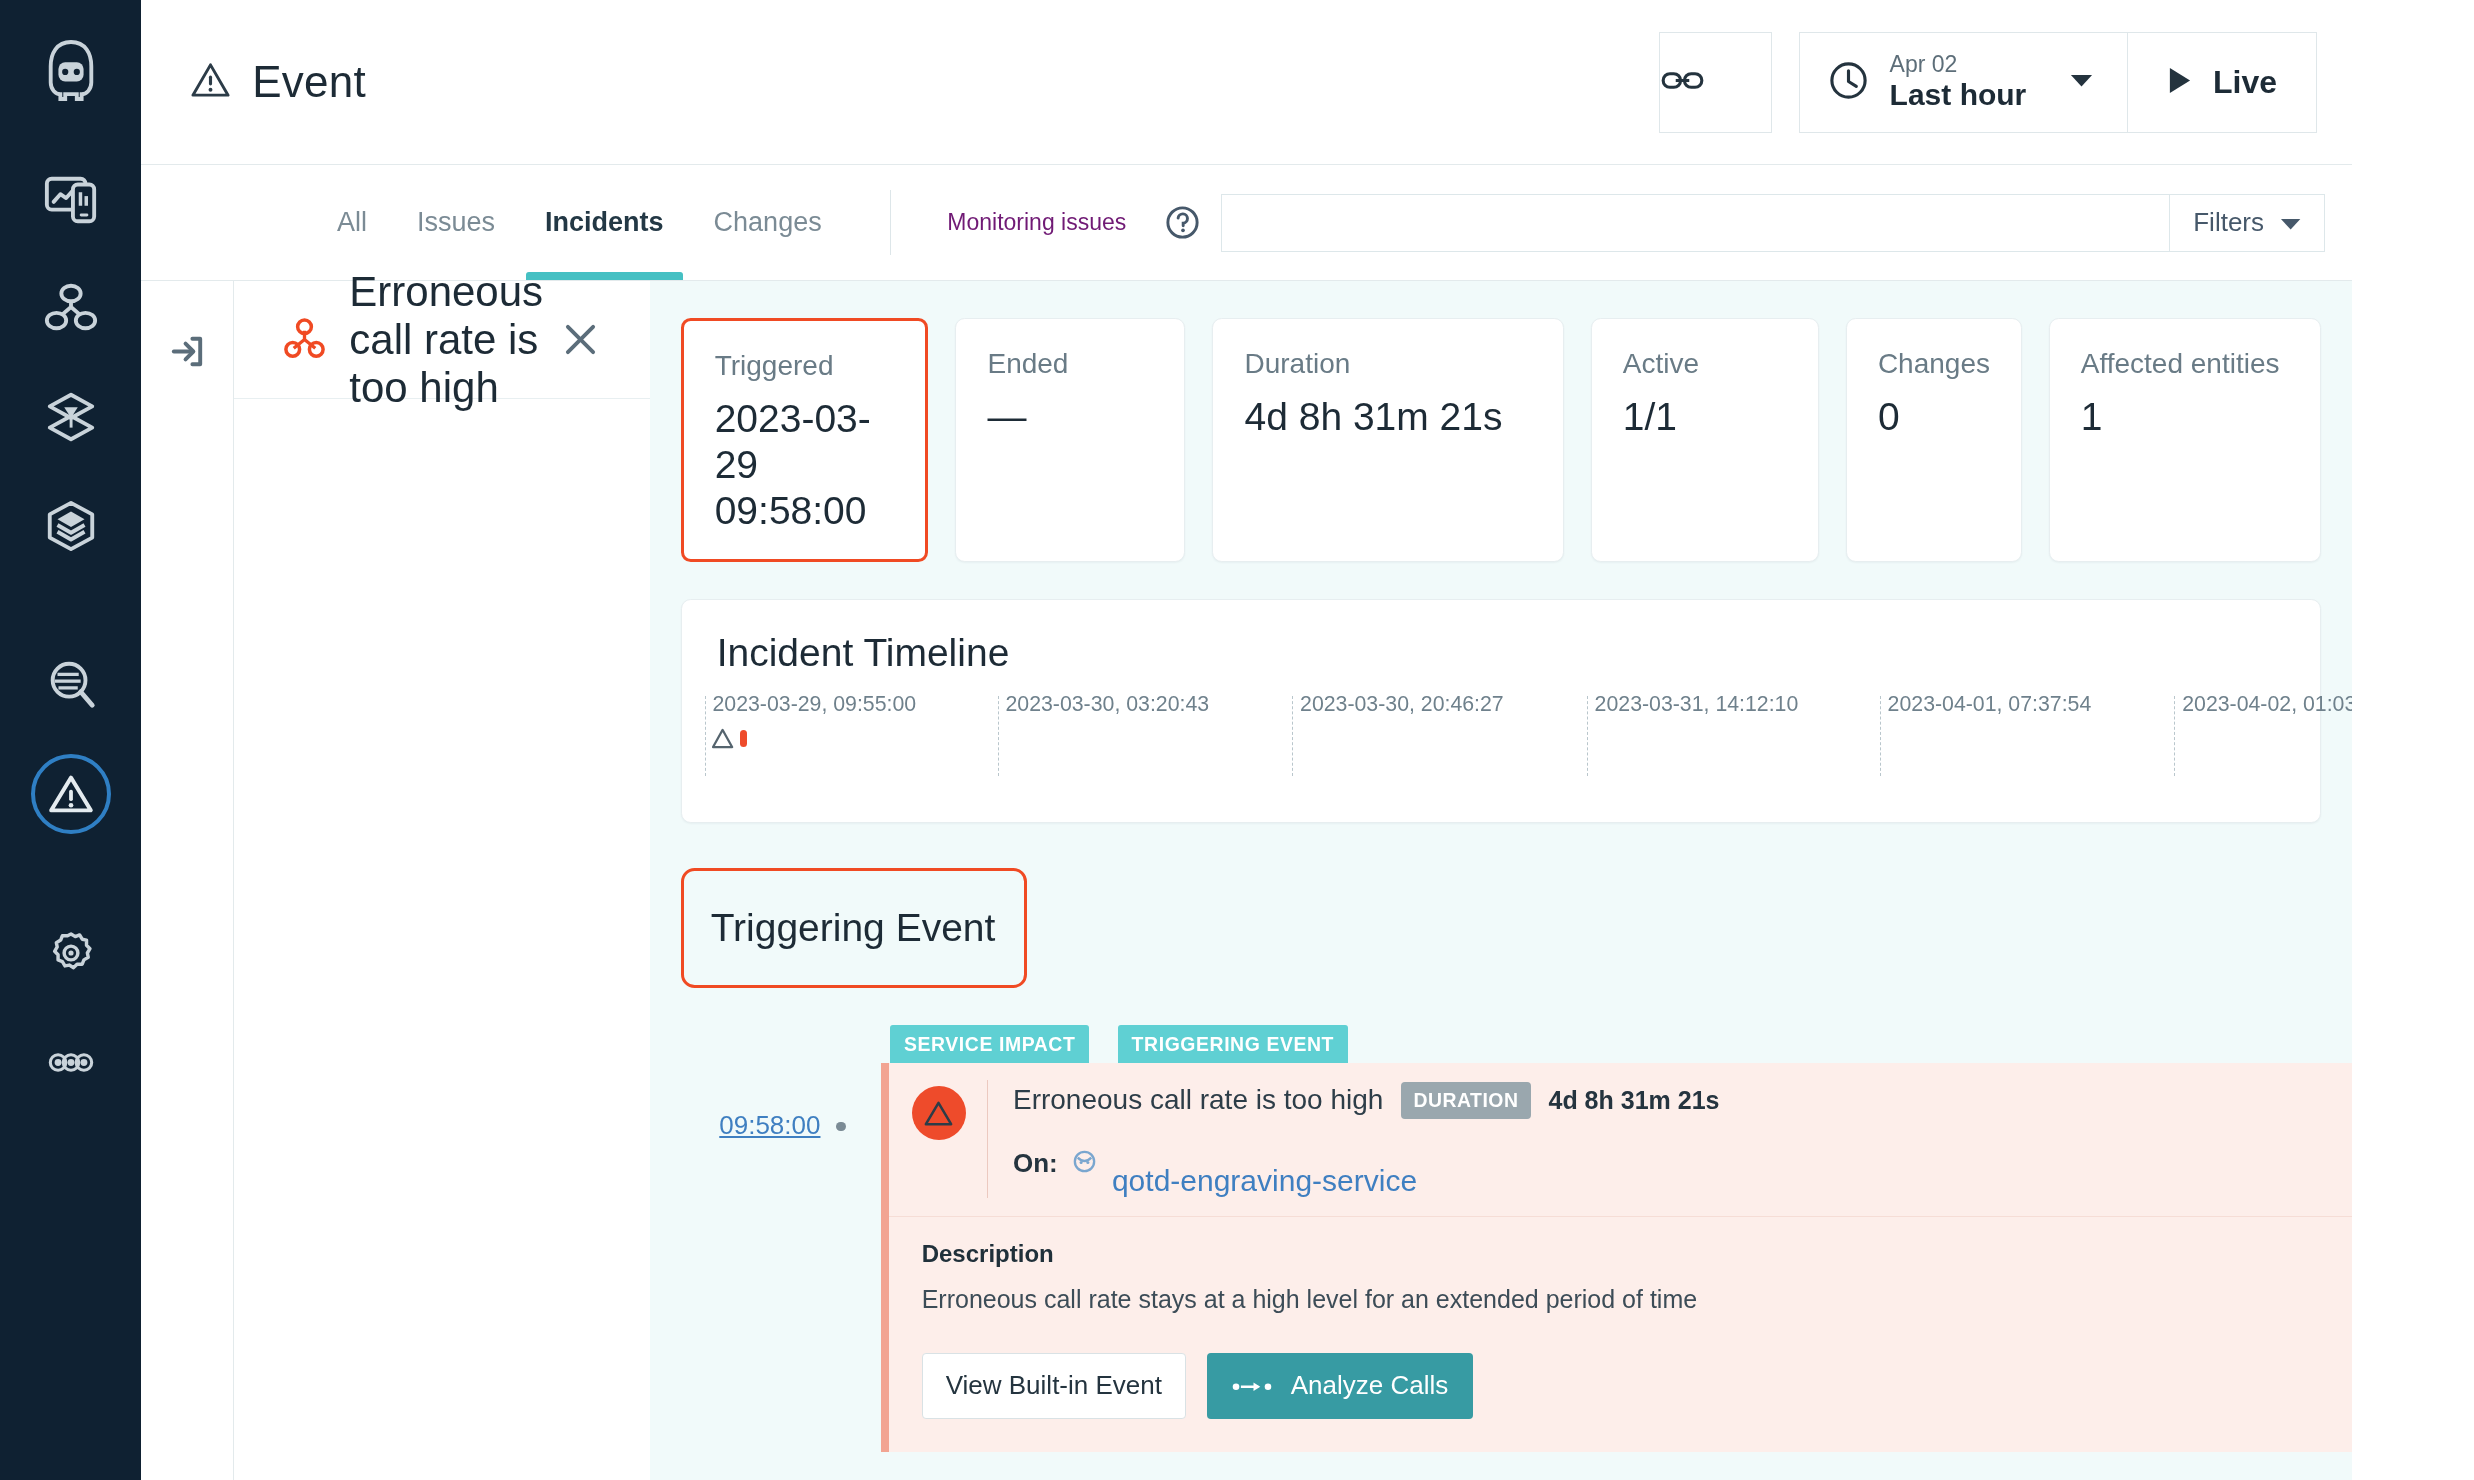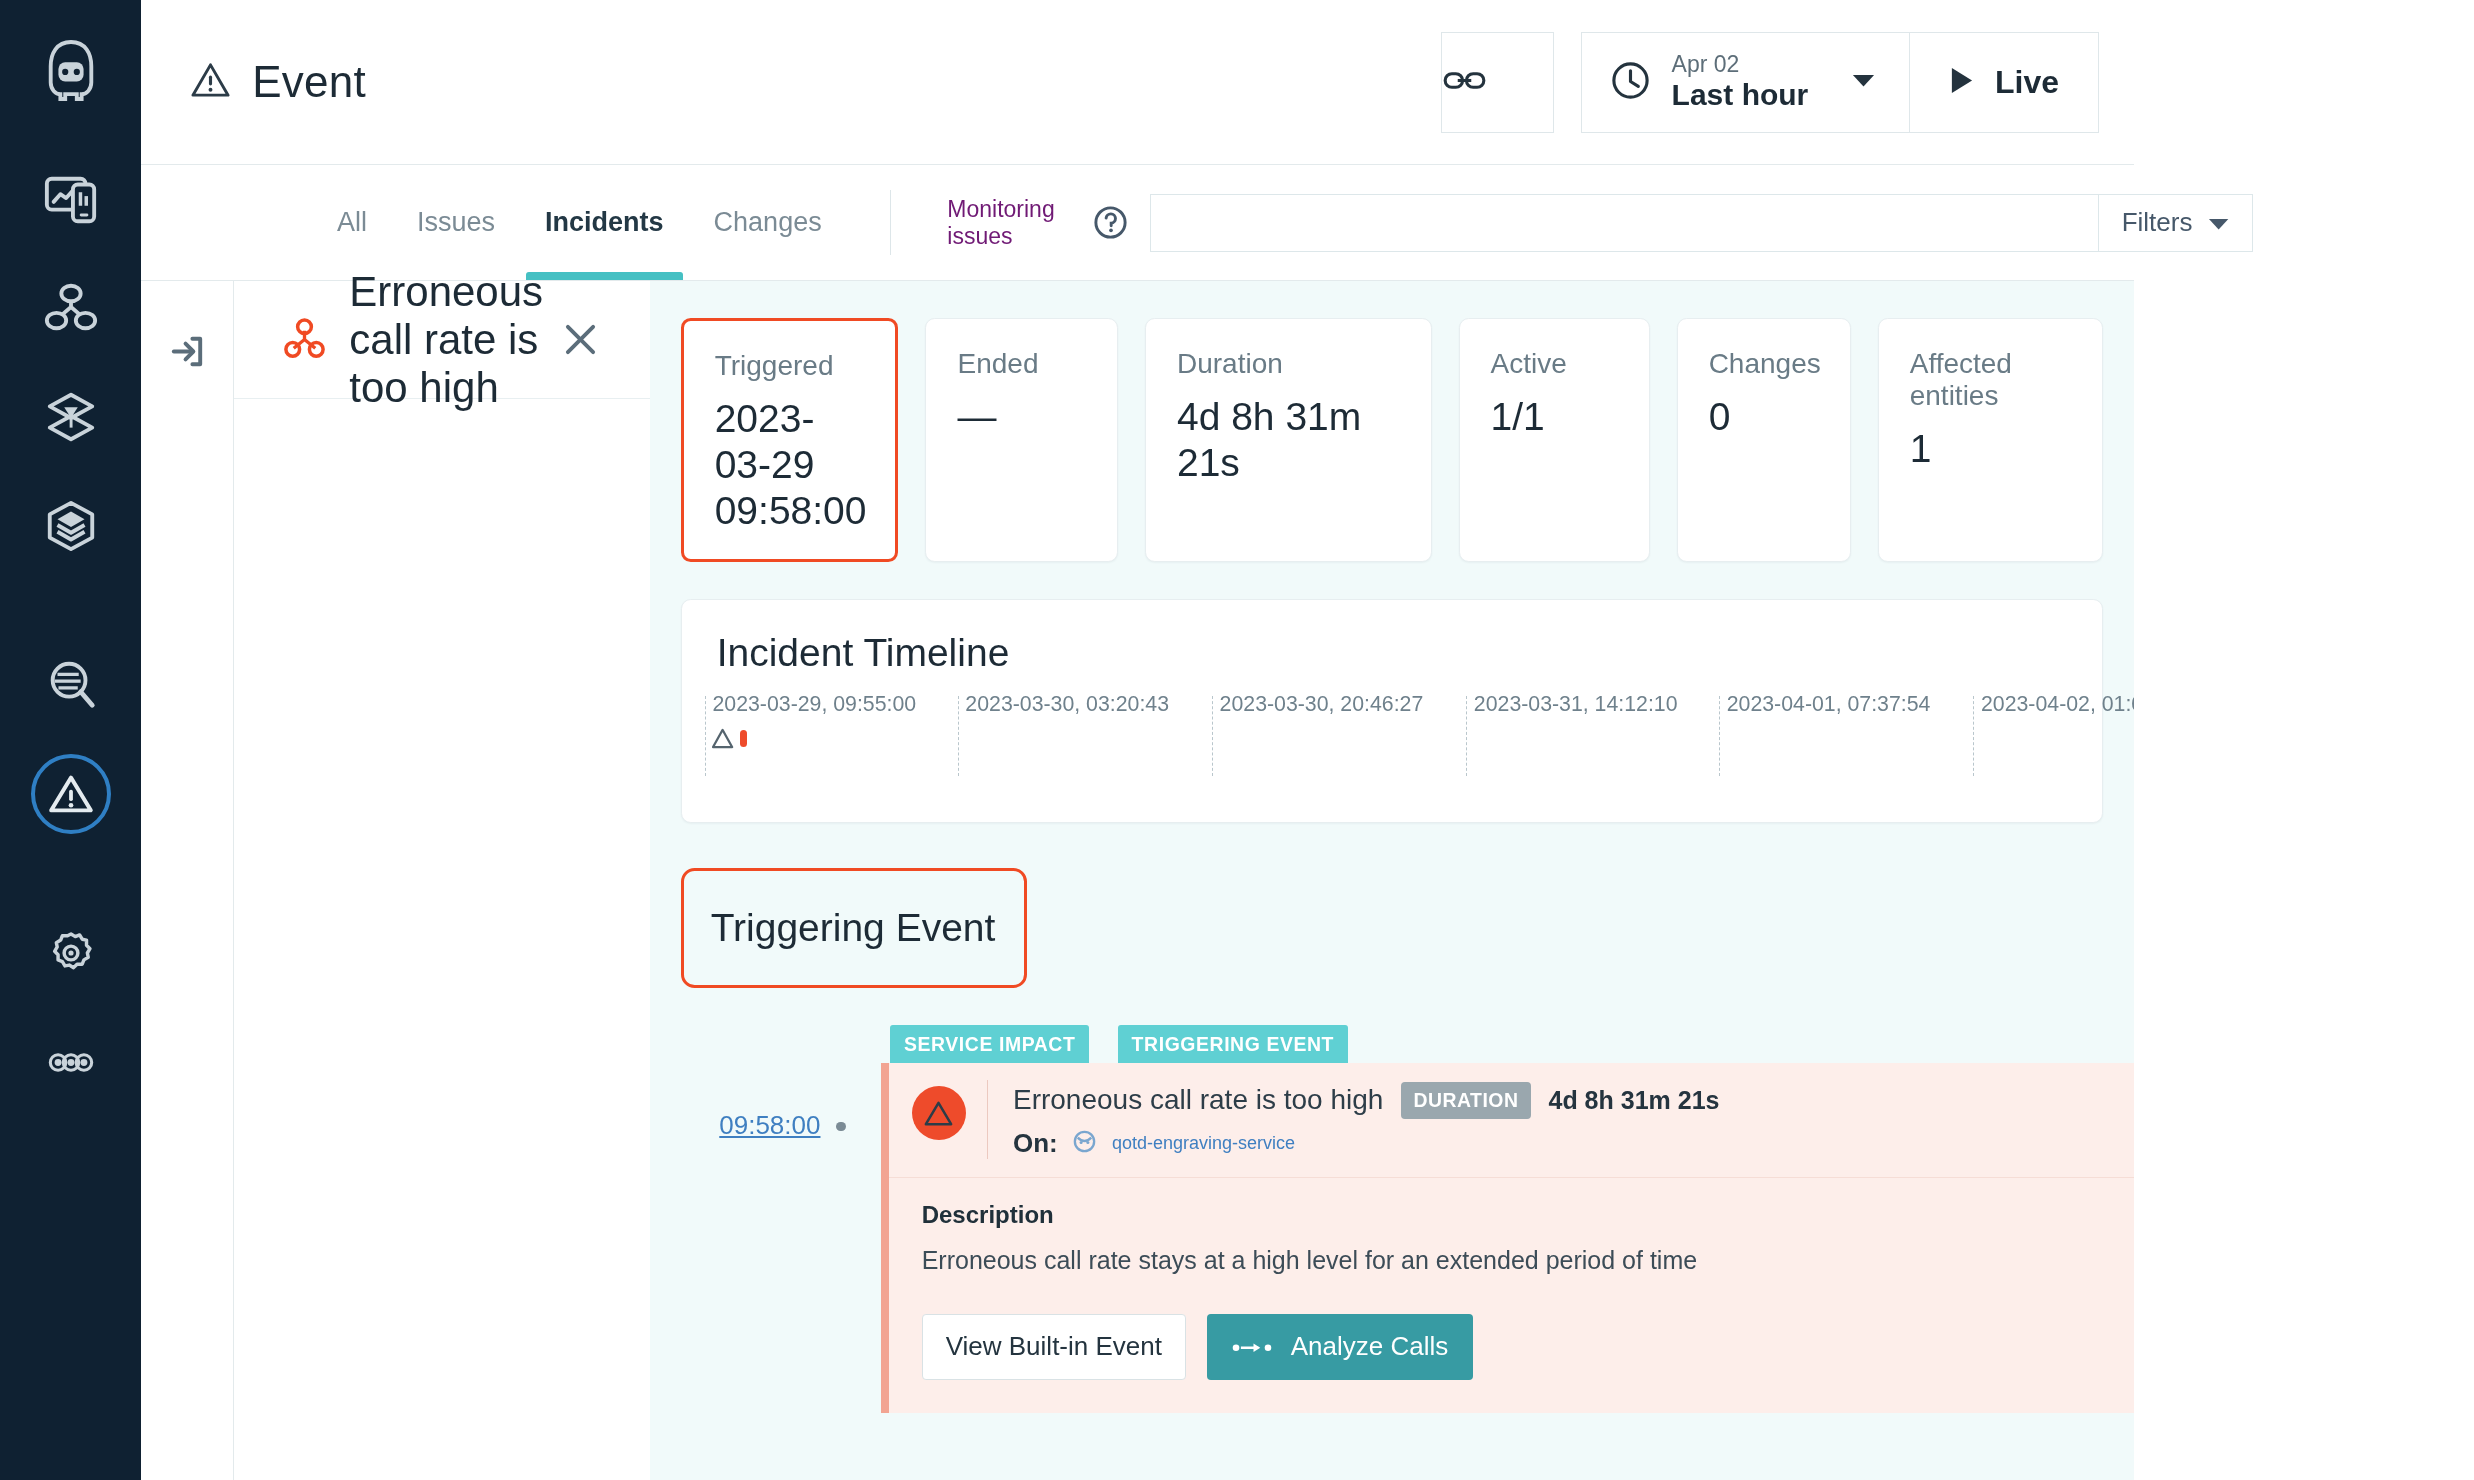--- a/index.html
+++ b/index.html
@@ -2,21 +2,21 @@
 <html><head>
 <meta charset="utf-8">
 <style>
   * { box-sizing: border-box; margin: 0; padding: 0; }
   html, body {
     width: 2474px; height: 1481px;
     font-family: "Liberation Sans", sans-serif;
     background: #ffffff;
     overflow: hidden;
   }
-  #app { position: relative; width: 2134px; height: 1481px; display: flex; }
+  #app { position: relative; width: 2352px; height: 1481px; display: flex; }
 
   
   .rail {
     width: 141px; height: 1481px;
     background: #0f2132;
     flex: 0 0 141px;
     display: flex; flex-direction: column; align-items: center;
     padding-top: 39px;
   }
   .rail-logo { width: 62px; height: 62px; margin-bottom: 58px; display:flex; align-items:center; justify-content:center; }
@@ -196,21 +196,21 @@
   .evt-texts { display: flex; flex-direction: column; gap: 9.7px; padding-top: 1.9px;}
   .evt-line1 { display: flex; align-items: center; gap: 17.5px; }
   .evt-name { font-size: 28px; color: #2d3d48; }
   .chip-dur {
     background: #9aa7ae; color: #fff; font-size: 19.4px; font-weight: bold;
     letter-spacing: 0.5px; padding: 6.8px 12.6px; border-radius: 3.9px;
   }
   .evt-dur { font-size: 25px; color: #25343f; font-weight: bold; }
   .evt-line2 { display:flex; align-items:center; gap: 13.6px; }
   .evt-on { font-size: 26px; color: #25343f; font-weight: bold; }
-  .evt-svc { font-size: 18px; color: #3f7fc1; cursor: pointer; }
+  .evt-svc { font-size: 30px; color: #3f7fc1; cursor: pointer; margin-top: 36px; }
   .collapse-annot {
     position: absolute; right: 27px; top: 13.6px;
     border: 3.9px solid #f04a23; border-radius: 11.6px;
     width: 60px; height: 60px; display:flex; align-items:center; justify-content:center;
     cursor: pointer;
   }
   .evt-sep { height: 1px; background: #f6ddd6; }
   .evt-desc { padding: 23px 0 9.7px 33px; }
   .desc-h { font-size: 24px; color: #20303a; font-weight: bold; margin-bottom: 17px; }
   .desc-t { font-size: 25px; color: #3c4c57; }

